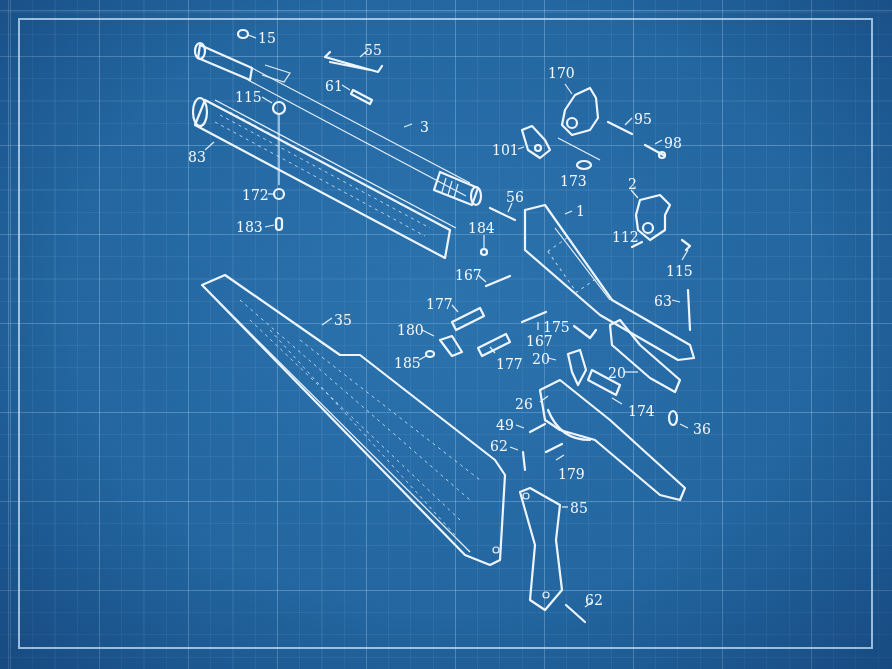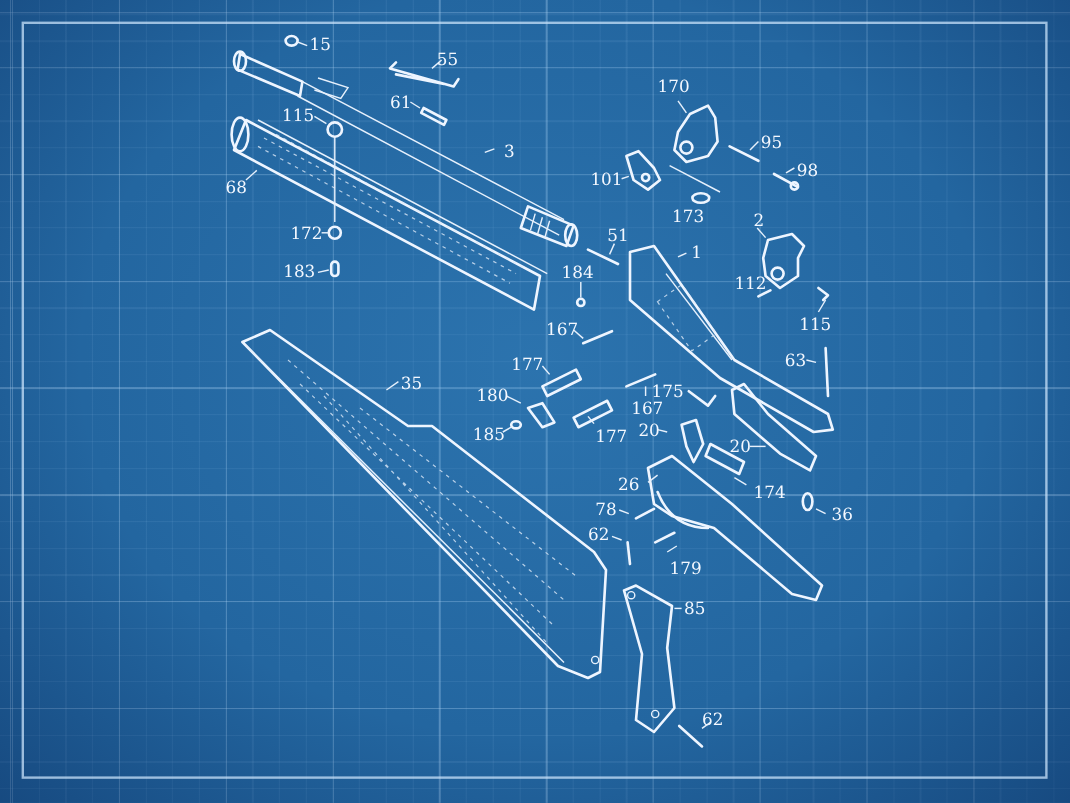--- a/index.html
+++ b/index.html
@@ -213,46 +213,46 @@
       <path class="lead" d="M562 507 L568 507"></path>
       <path class="lead" d="M585 607 L592 602"></path>
     </g>
   </svg>
 
   <span class="lbl" style="left:258px;top:31px">15</span>
   <span class="lbl" style="left:364px;top:43px">55</span>
   <span class="lbl" style="left:325px;top:79px">61</span>
   <span class="lbl" style="left:235px;top:90px">115</span>
   <span class="lbl" style="left:420px;top:120px">3</span>
-  <span class="lbl" style="left:188px;top:150px">68</span>
+  <span class="lbl" style="left:188px;top:150px">83</span>
   <span class="lbl" style="left:242px;top:188px">172</span>
   <span class="lbl" style="left:236px;top:220px">183</span>
   <span class="lbl" style="left:548px;top:66px">170</span>
   <span class="lbl" style="left:634px;top:112px">95</span>
   <span class="lbl" style="left:664px;top:136px">98</span>
   <span class="lbl" style="left:492px;top:143px">101</span>
   <span class="lbl" style="left:560px;top:174px">173</span>
   <span class="lbl" style="left:628px;top:177px">2</span>
-  <span class="lbl" style="left:506px;top:190px">51</span>
+  <span class="lbl" style="left:506px;top:190px">56</span>
   <span class="lbl" style="left:576px;top:204px">1</span>
   <span class="lbl" style="left:468px;top:221px">184</span>
   <span class="lbl" style="left:612px;top:230px">112</span>
   <span class="lbl" style="left:666px;top:264px">115</span>
   <span class="lbl" style="left:455px;top:268px">167</span>
   <span class="lbl" style="left:654px;top:294px">63</span>
   <span class="lbl" style="left:426px;top:297px">177</span>
   <span class="lbl" style="left:334px;top:313px">35</span>
   <span class="lbl" style="left:397px;top:323px">180</span>
   <span class="lbl" style="left:543px;top:320px">175</span>
   <span class="lbl" style="left:526px;top:334px">167</span>
   <span class="lbl" style="left:394px;top:356px">185</span>
   <span class="lbl" style="left:496px;top:357px">177</span>
   <span class="lbl" style="left:532px;top:352px">20</span>
   <span class="lbl" style="left:608px;top:366px">20</span>
   <span class="lbl" style="left:515px;top:397px">26</span>
   <span class="lbl" style="left:628px;top:404px">174</span>
-  <span class="lbl" style="left:496px;top:418px">78</span>
+  <span class="lbl" style="left:496px;top:418px">49</span>
   <span class="lbl" style="left:693px;top:422px">36</span>
   <span class="lbl" style="left:490px;top:439px">62</span>
   <span class="lbl" style="left:558px;top:467px">179</span>
   <span class="lbl" style="left:570px;top:501px">85</span>
   <span class="lbl" style="left:585px;top:593px">62</span>
 </div>
 
 </body></html>

